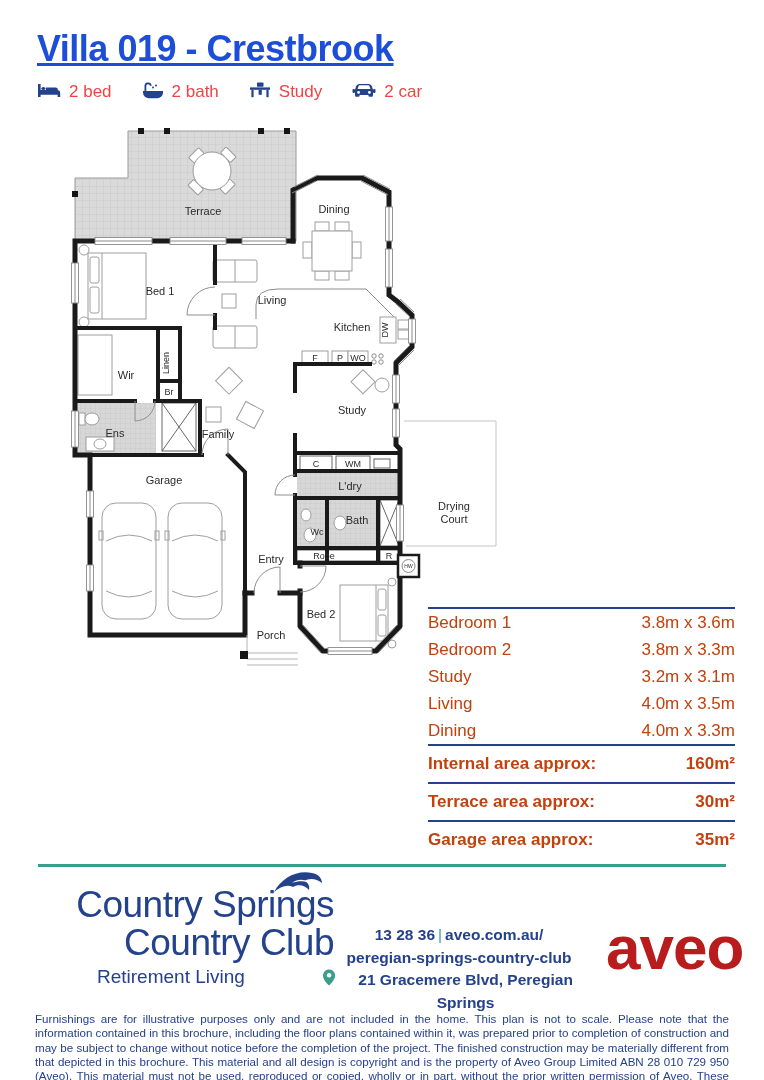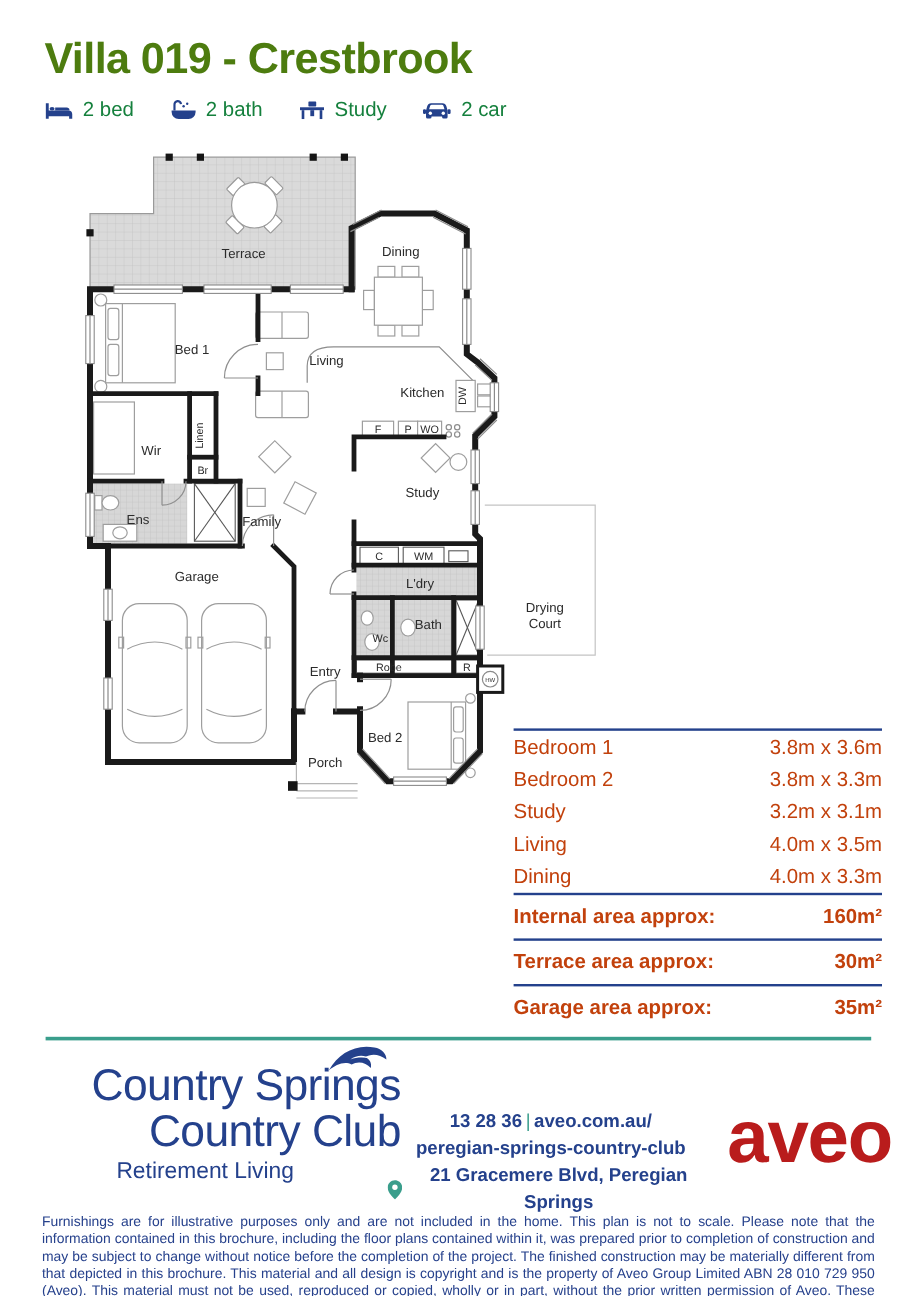--- a/index.html
+++ b/index.html
@@ -1,42 +1,42 @@
 <!DOCTYPE html>
 <html><head>
 <meta charset="utf-8">
 <style>
   html,body{margin:0;padding:0;background:#fff;}
   body{width:764px;height:1080px;font-family:"Liberation Sans",sans-serif;-webkit-font-smoothing:antialiased;}
   .page{position:relative;width:764px;height:1080px;background:#fff;overflow:hidden;}
   
-  .title{position:absolute;left:37px;top:28px;font-size:36px;color:#4d7c0f;font-weight:bold;letter-spacing:-0.5px;}
+  .title{position:absolute;left:37px;top:28px;font-size:36px;color:#1d4ed8;font-weight:bold;letter-spacing:-0.5px;text-decoration:underline;}
   .features{position:absolute;left:38px;top:82px;display:flex;gap:30px;align-items:center;}
-  .feature{display:flex;align-items:center;gap:8px;color:#15803d;font-size:17px;}
+  .feature{display:flex;gap:8px;color:#ef4444;font-size:17px;}
   .feature svg{display:block;}
   
   .plan{position:absolute;left:40px;top:123px;width:480px;height:562px;}
   .plan text{font-family:"Liberation Sans",sans-serif;fill:#2b2b2b;}
   .rlabel{font-size:11px;}
   .slabel{font-size:9px;}
   
   .dims{position:absolute;left:428px;top:607px;width:307px;border-top:2px solid #24418c;color:#c2410c;}
   .dim-row{display:flex;justify-content:space-between;font-size:17px;padding:3.5px 0;}
   .area-row{display:flex;justify-content:space-between;font-size:17px;font-weight:bold;border-top:2px solid #24418c;padding:8px 0;margin-top:0;}
   .area-row:first-of-type{margin-top:6px;}
   
   .teal-rule{position:absolute;left:38px;top:864px;width:688px;height:3px;background:#3a9e8c;}
   .brand{position:absolute;left:38px;top:886px;width:296px;text-align:right;color:#24418c;}
   .brand-l1{font-size:37px;line-height:38px;letter-spacing:-0.5px;}
   .brand-l2{font-size:37px;line-height:38px;letter-spacing:-0.5px;}
   .brand-sub{position:absolute;left:97px;top:966px;font-size:19px;color:#24418c;}
   .wave{position:absolute;left:272px;top:866px;}
   .contact{position:absolute;left:323px;top:924px;width:272px;text-align:center;color:#24418c;font-weight:bold;font-size:15.5px;line-height:22.5px;}
   .contact .pipe{color:#3a9e8c;font-weight:normal;padding:0 3px;}
-  .addr{display:flex;align-items:center;justify-content:center;gap:1px;}
+  .addr{display:flex;justify-content:center;gap:1px;}
   .aveo-logo{position:absolute;left:606px;top:912px;font-size:62px;font-weight:bold;color:#b91c1c;letter-spacing:-1px;}
   .disclaimer{position:absolute;left:35px;top:1012px;width:694px;font-size:11.6px;line-height:14.3px;color:#26418c;text-align:justify;}
 </style>
 </head>
 <body>
 
 <div class="page">
 
   <div class="title">Villa 019 - Crestbrook</div>
 

